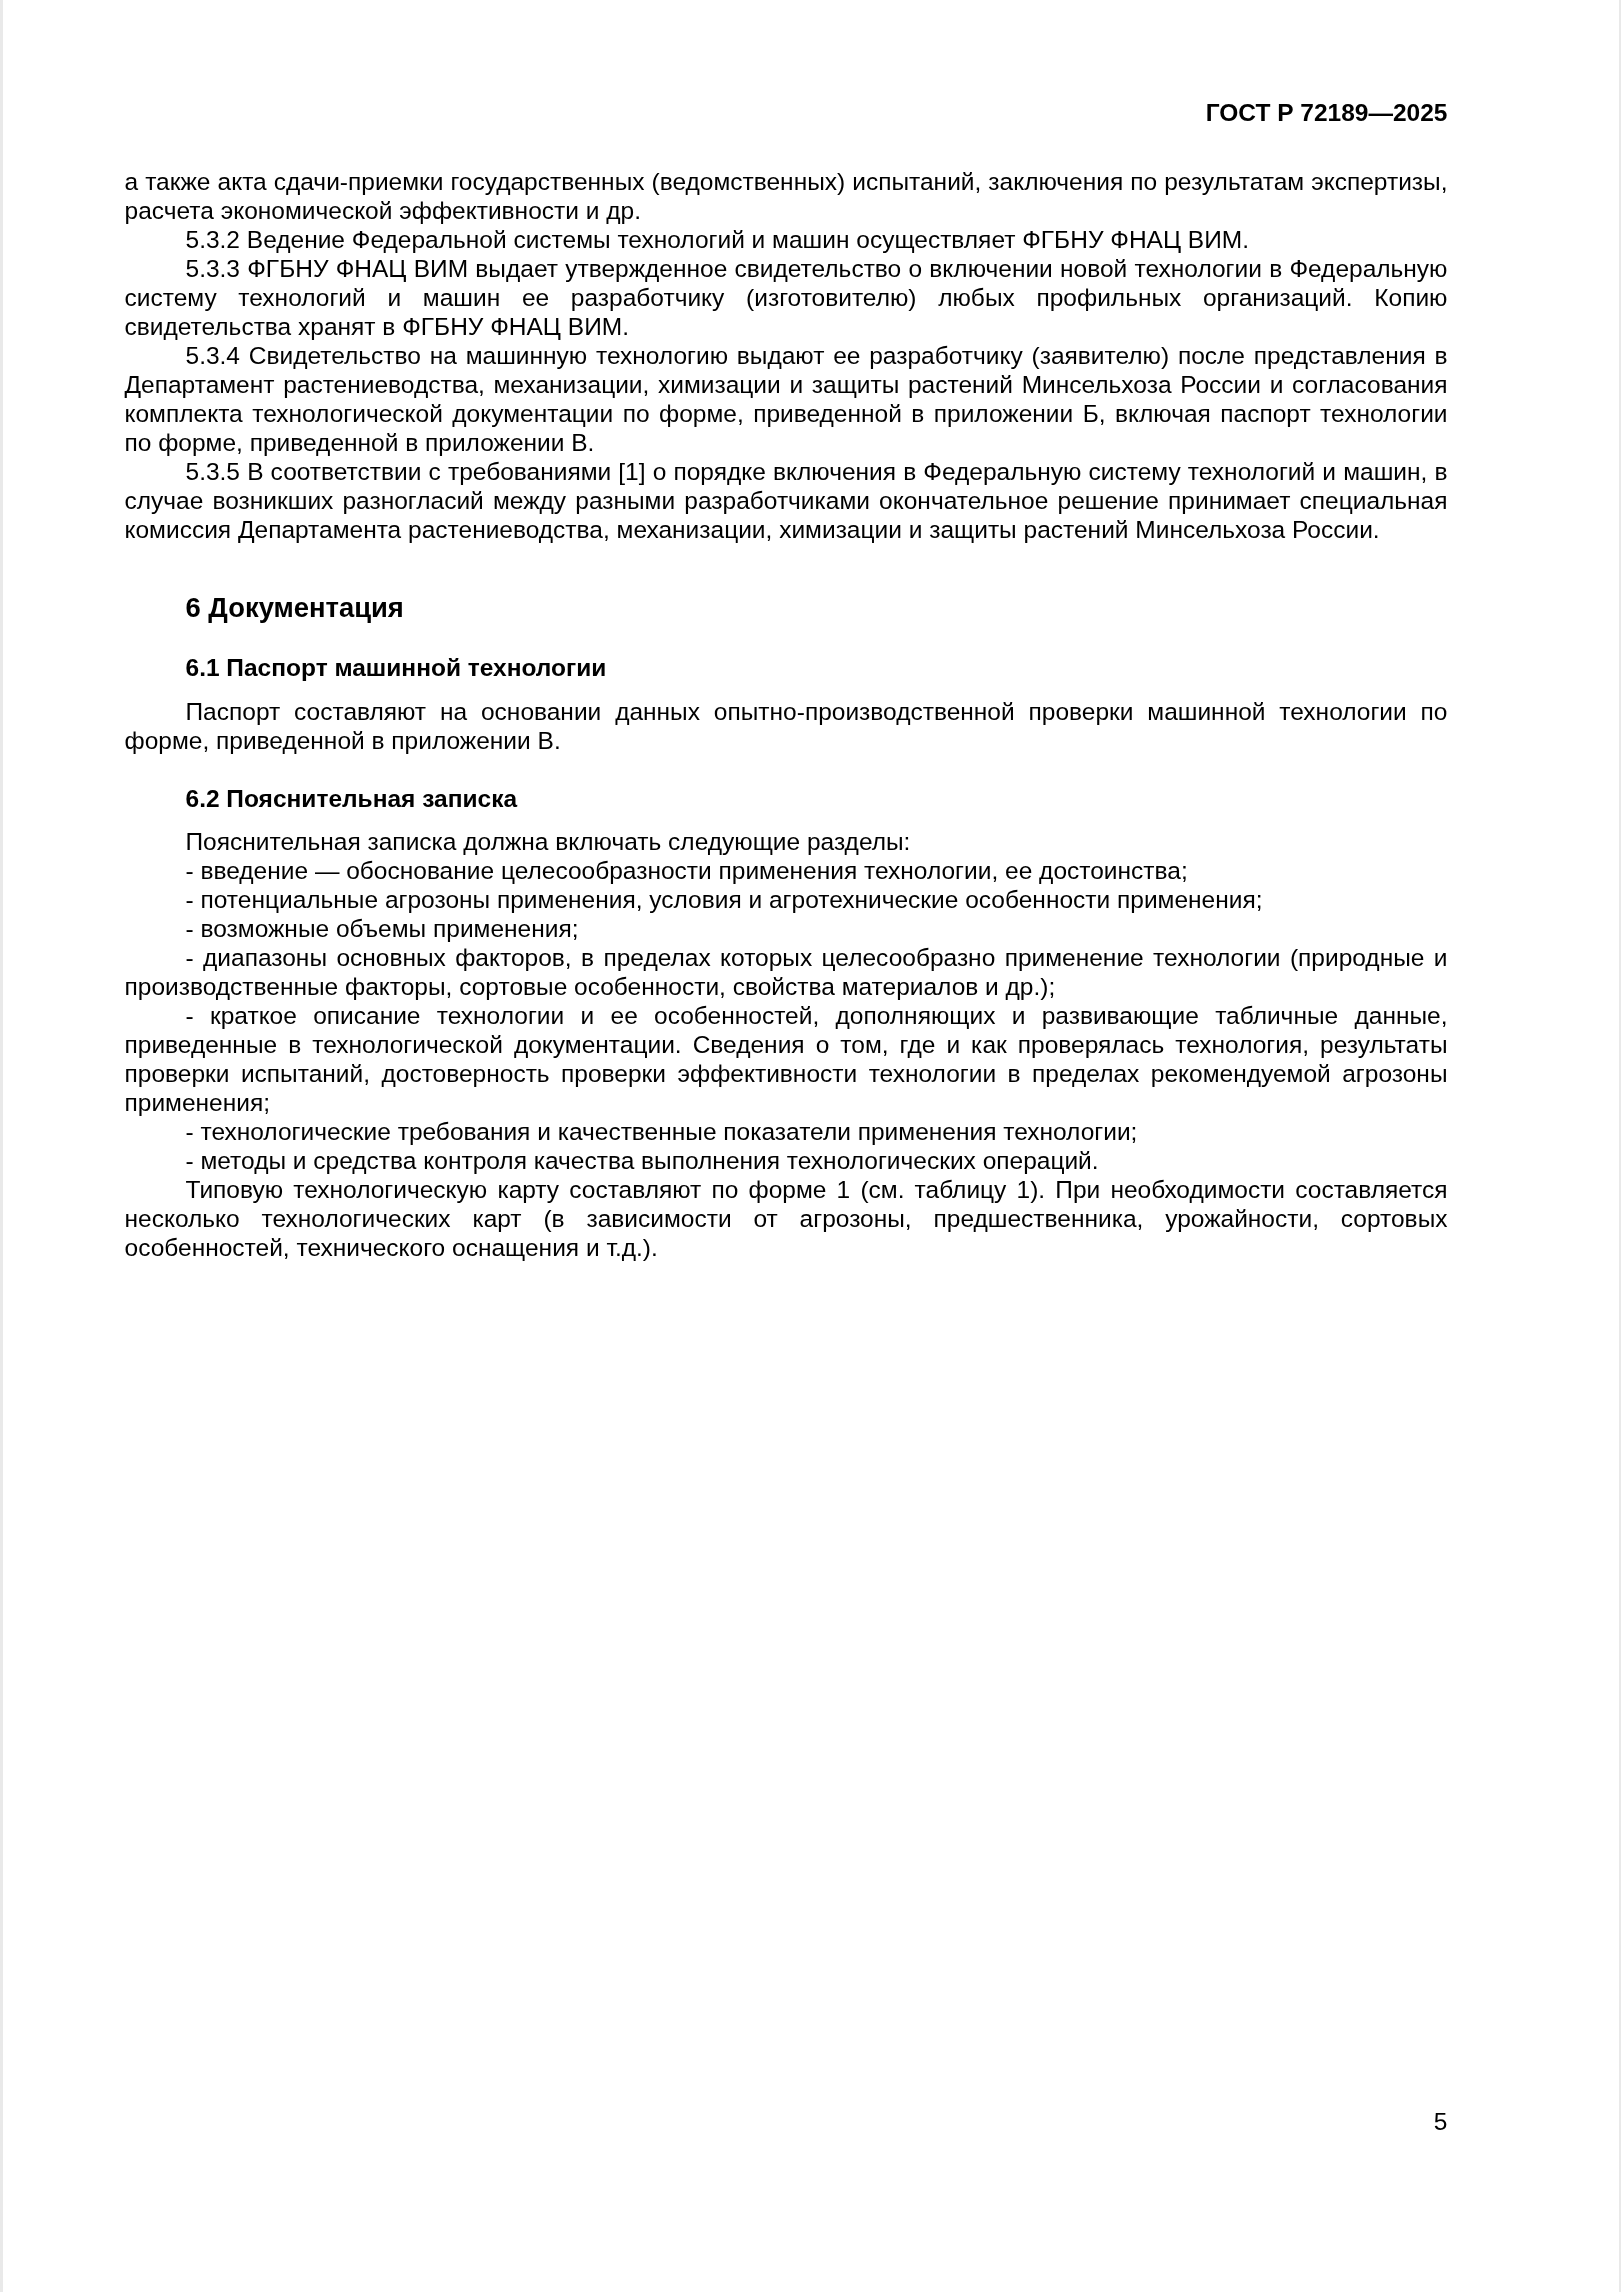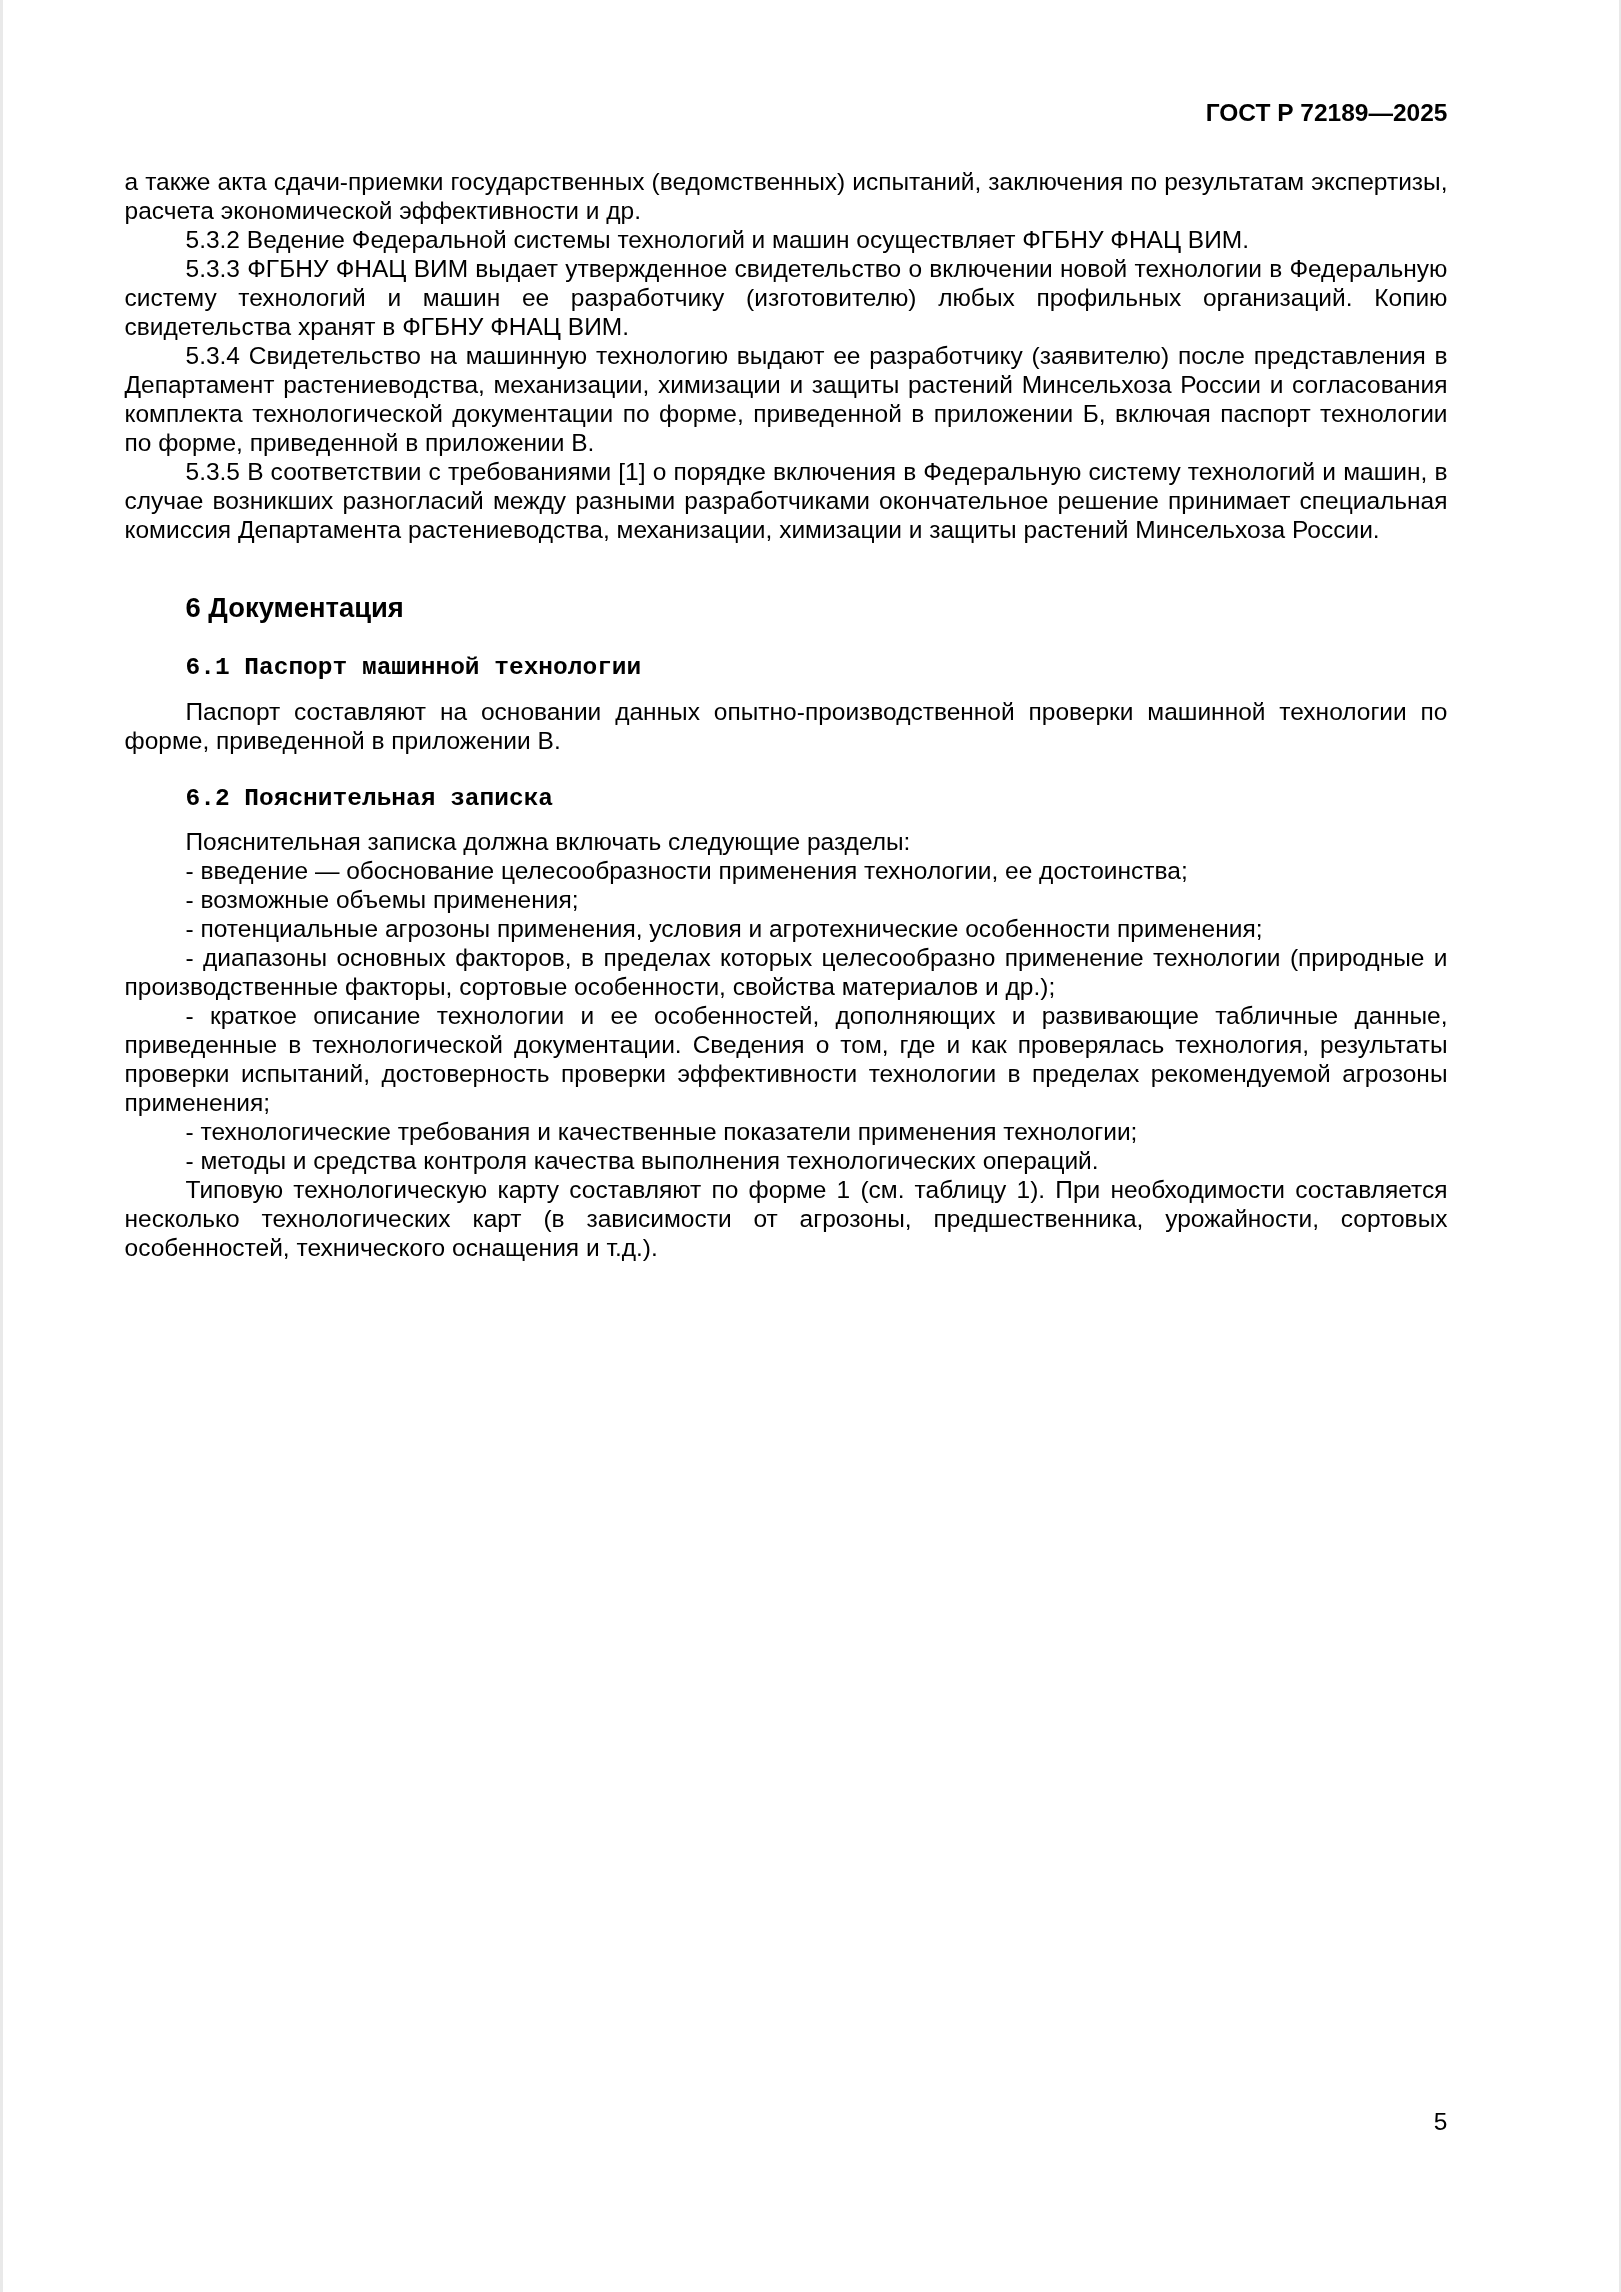--- a/index.html
+++ b/index.html
@@ -44,21 +44,20 @@
     margin-top: 47px;
     margin-bottom: 17px;
   }
   h2.subsection-heading {
     font-size: 24.5px;
     line-height: 29px;
     font-weight: 700;
     padding-left: 61px;
     margin-top: 29px;
     margin-bottom: 14.7px;
-    font-family: Liberation Mono, monospace;
   }
   .page-number {
     position: absolute;
     right: 171px;
     top: 2107px;
     font-size: 24.5px;
     line-height: 29px;
   }
 </style>
 </head>
@@ -77,22 +76,22 @@
     <p class="para">5.3.5 В соответствии с требованиями [1] о порядке включения в Федеральную систему технологий и машин, в случае возникших разногласий между разными разработчиками окончательное решение принимает специальная комиссия Департамента растениеводства, механизации, химизации и защиты растений Минсельхоза России.</p>
 
     <h1 class="section-heading">6 Документация</h1>
 
     <h2 class="subsection-heading">6.1 Паспорт машинной технологии</h2>
     <p class="para">Паспорт составляют на основании данных опытно-производственной проверки машинной технологии по форме, приведенной в приложении В.</p>
 
     <h2 class="subsection-heading">6.2 Пояснительная записка</h2>
     <p class="para">Пояснительная записка должна включать следующие разделы:</p>
     <p class="para">- введение — обоснование целесообразности применения технологии, ее достоинства;</p>
+    <p class="para">- потенциальные агрозоны применения, условия и агротехнические особенности применения;</p>
     <p class="para">- возможные объемы применения;</p>
-    <p class="para">- потенциальные агрозоны применения, условия и агротехнические особенности применения;</p>
     <p class="para">- диапазоны основных факторов, в пределах которых целесообразно применение технологии (природные и производственные факторы, сортовые особенности, свойства материалов и др.);</p>
     <p class="para">- краткое описание технологии и ее особенностей, дополняющих и развивающие табличные данные, приведенные в технологической документации. Сведения о том, где и как проверялась технология, результаты проверки испытаний, достоверность проверки эффективности технологии в пределах рекомендуемой агрозоны применения;</p>
     <p class="para">- технологические требования и качественные показатели применения технологии;</p>
     <p class="para">- методы и средства контроля качества выполнения технологических операций.</p>
 
     <p class="para">Типовую технологическую карту составляют по форме 1 (см. таблицу 1). При необходимости составляется несколько технологических карт (в зависимости от агрозоны, предшественника, урожайности, сортовых особенностей, технического оснащения и т.д.).</p>
 
   </div>
 
   <div class="page-number">5</div>

